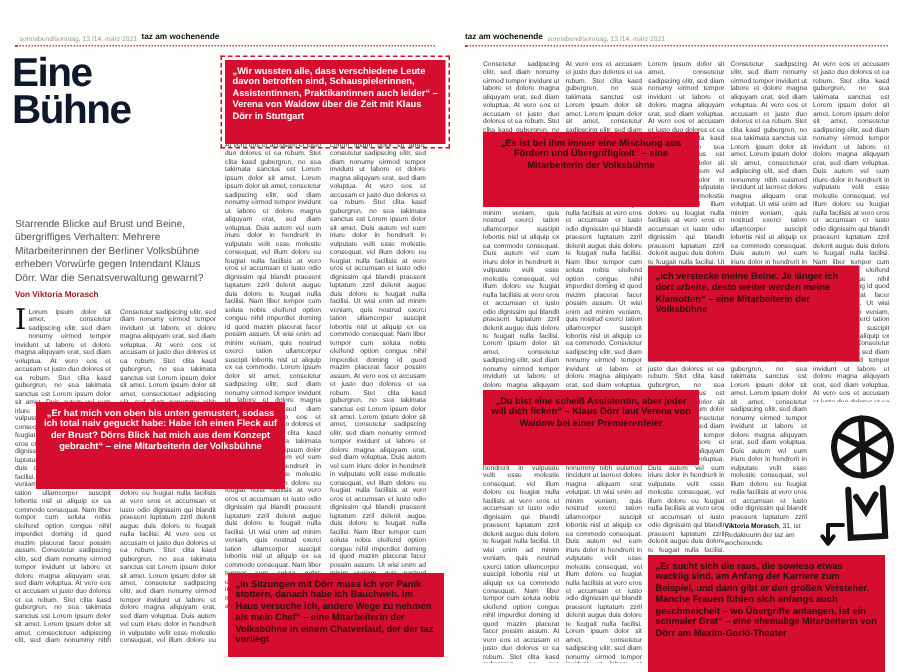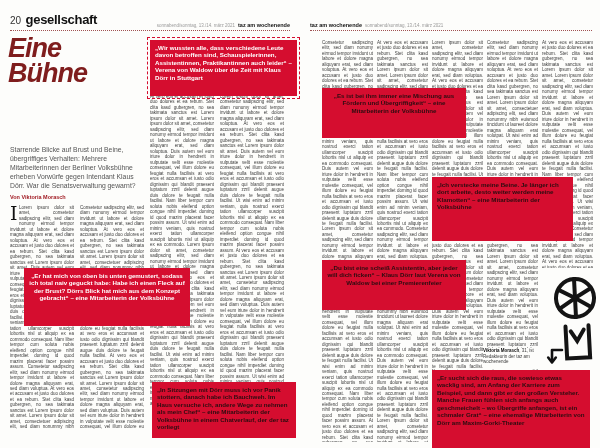--- a/index.html
+++ b/index.html
@@ -5,21 +5,21 @@
   html,body{margin:0;padding:0;background:#e8e8e4;}
   #stage{position:relative;width:600px;height:448px;background:#fdfdfb;overflow:hidden;
          font-family:"Liberation Sans", sans-serif;color:#222;}
   .hdr{position:absolute;display:flex;justify-content:space-between;align-items:flex-end;height:16px;}
   .pgnum{font-size:10px;color:#333;}
   .section{font-size:13px;font-weight:800;letter-spacing:-0.3px;color:#111;}
   .dateline{font-size:4.5px;color:#999;margin:0 3px;}
   .brand{font-size:5.5px;font-weight:800;color:#111;}
   .rule{position:absolute;height:0;border-top:1.5px dotted #a05252;}
   .headline{position:absolute;font-weight:800;font-size:27px;line-height:25px;
-            letter-spacing:-1px;color:#7f1d1d;font-style:italic;}
+            letter-spacing:-1px;color:#0f172a;}
   .standfirst{position:absolute;font-size:6.8px;line-height:1.32;color:#555;text-align:left;}
   .byline{position:absolute;font-size:5.5px;font-weight:700;color:#a11a22;}
   .col{position:absolute;font-size:4.5px;line-height:1.22;color:#3a3a3a;text-align:justify;
        overflow:hidden;word-break:break-word;}
   .qbox{position:absolute;background:#d50d2f;padding:4px 5px;font-weight:700;font-size:6.2px;
         line-height:1.2;overflow:hidden;z-index:3;}
   .qbox.white{color:#ffffff;}
   .qbox.dark{color:#2b0d10;}
   .qbox.center{text-align:center;}
   .qbox.dashed{outline:1px dashed #d50d2f;outline-offset:2px;}
@@ -32,24 +32,20 @@
   .doodle{position:absolute;z-index:4;}
 </style>
 </head>
 <body>
 
 <div id="stage">
 
   <div>
 
     <div class="hdr" style="left:10px;top:12px;width:280px;">
-      <div>
-        <span class="pgnum">20</span>
-        <span class="section">gesellschaft</span>
-      </div>
       <div style="display:flex;align-items:flex-end;">
         <span class="dateline">sonnabend/sonntag, 13./14. märz 2021</span>
         <span class="brand">taz am wochenende</span>
       </div>
     </div>
     <div class="rule" style="left:10px;top:30px;width:280px;"></div>
 
     <div class="headline" style="left:8px;top:36px;width:140px;">
       <div>Eine</div>
       <div>Bühne</div>

